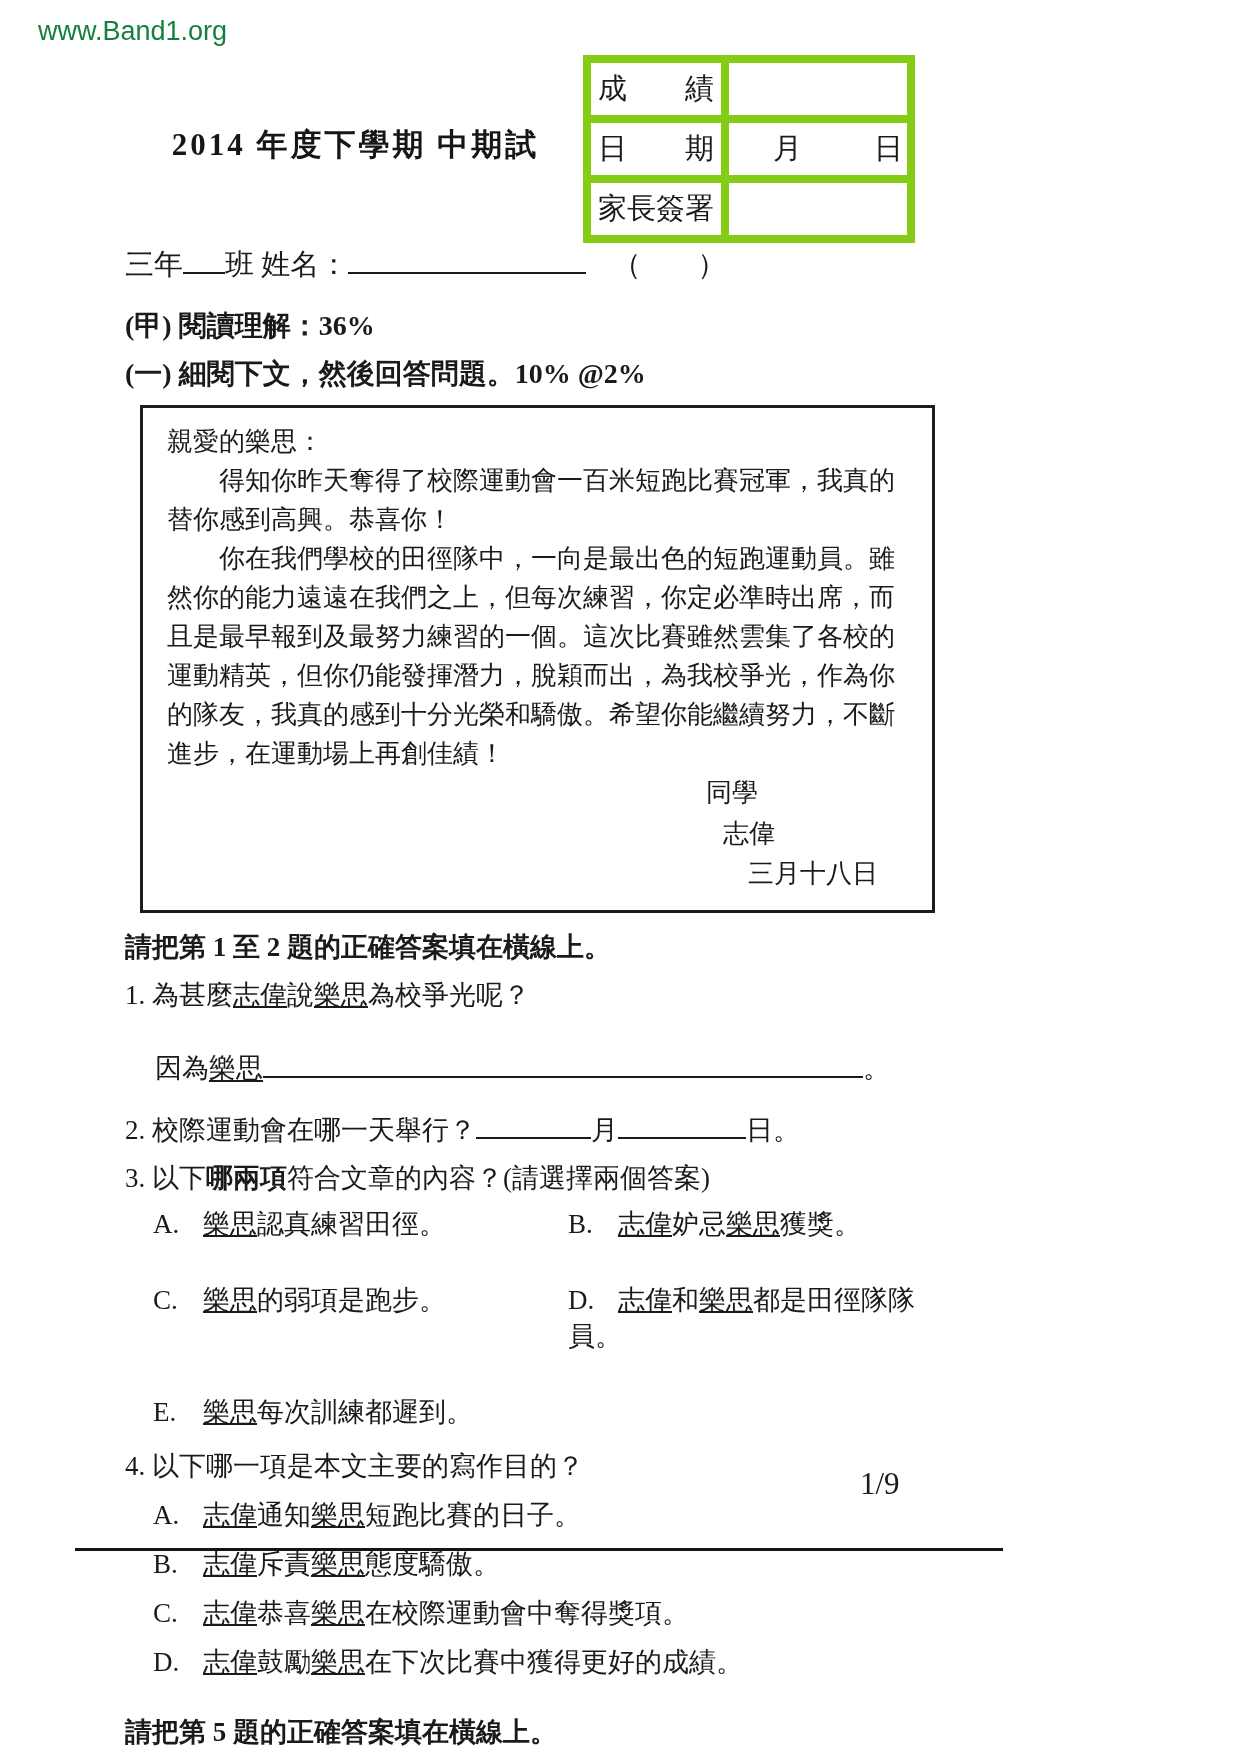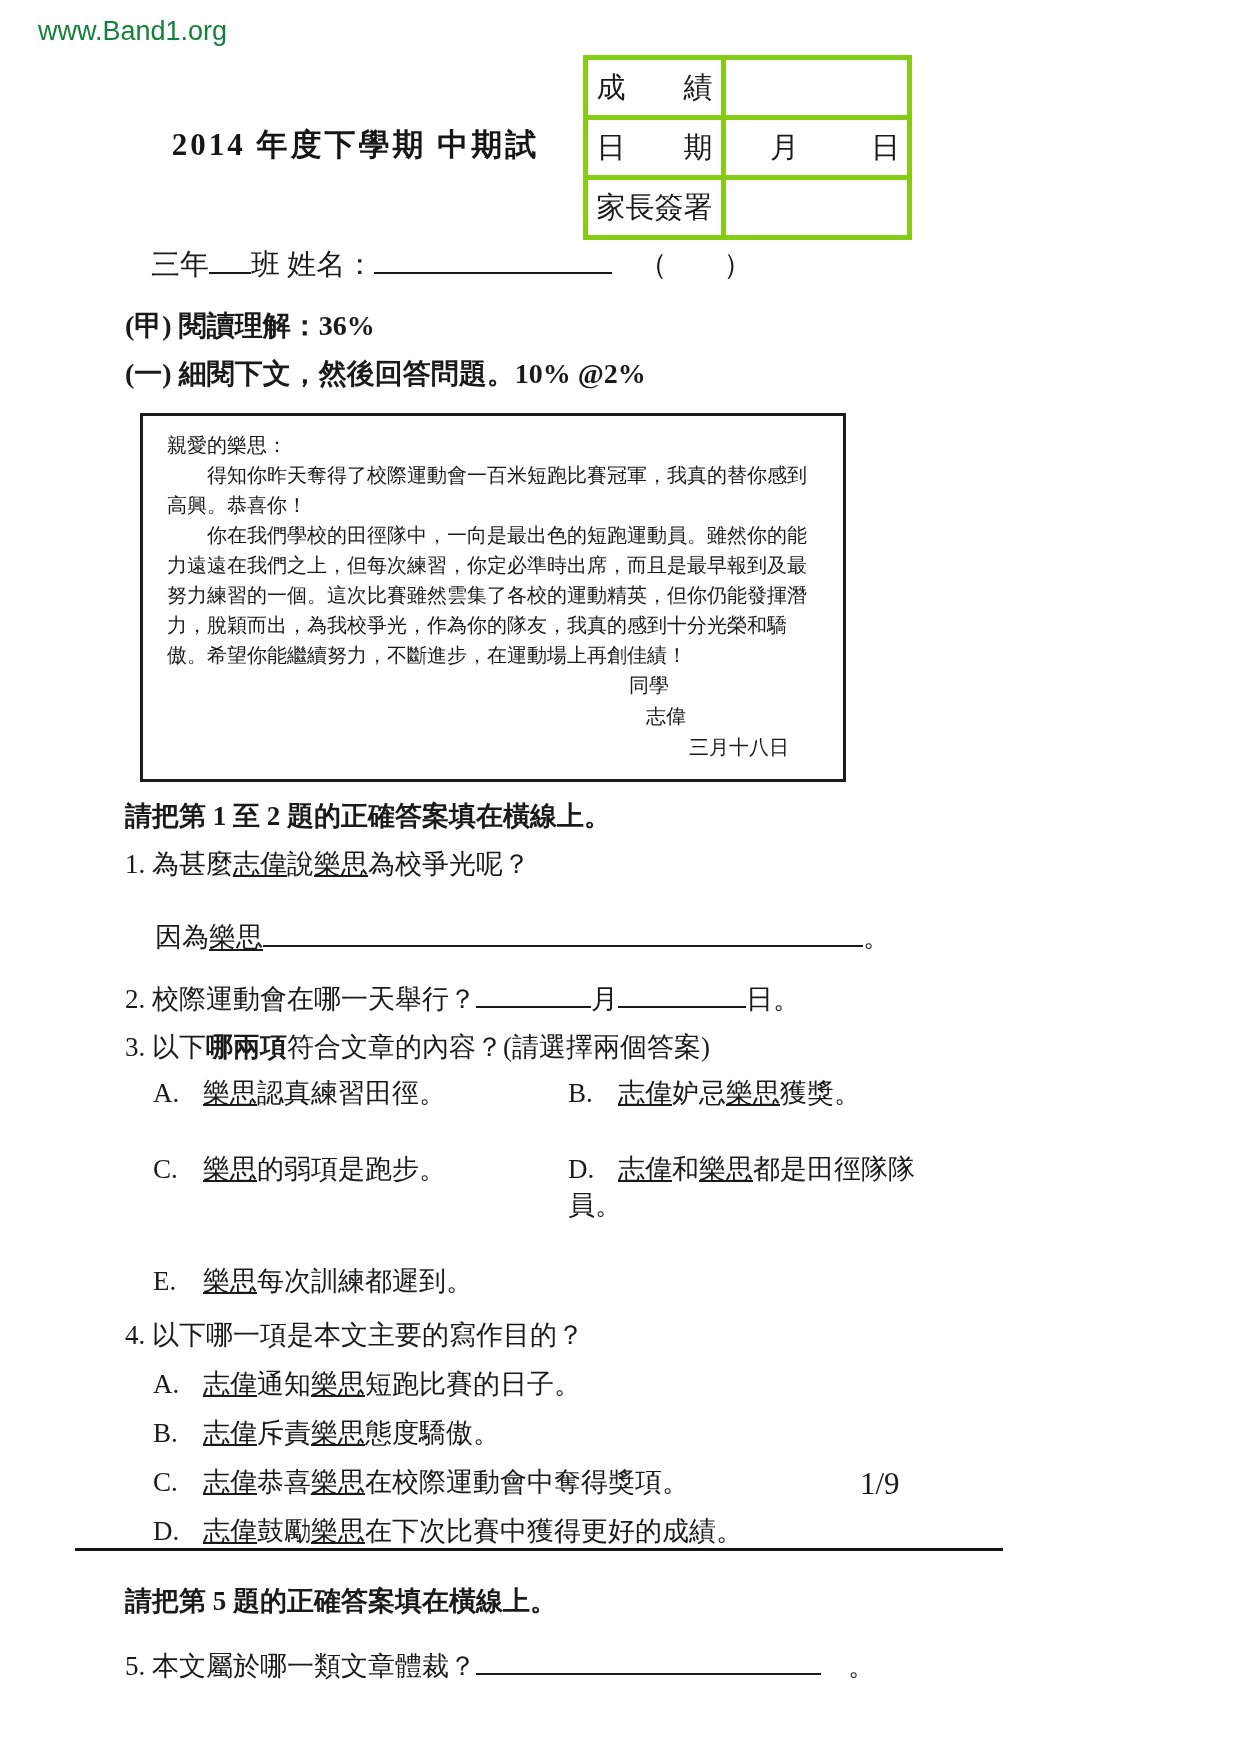--- a/index.html
+++ b/index.html
@@ -3,41 +3,41 @@
 <meta charset="utf-8">
 <style>
   * { margin:0; padding:0; box-sizing:border-box; }
   html,body { background:#ffffff; }
   body { font-family:"Liberation Serif", serif; color:#1a1a1a; }
   .page { position:relative; width:1240px; height:1754px; background:#ffffff; overflow:hidden; }
 
   .watermark { position:absolute; left:38px; top:16px; font-family:"Liberation Sans", sans-serif; font-size:27px; color:#15803d; }
 
   .score-table { position:absolute; left:583px; top:55px; border-collapse:collapse; }
-  .score-table td { border:5px solid #84cc16; height:60px; font-size:29px; }
+  .score-table td { border:8px solid #84cc16; height:60px; font-size:29px; }
   .st-label { width:138px; text-align:center; }
   .st-value { width:186px; padding-left:44px; }
   .date-gap { display:inline-block; width:72px; }
 
   .title-block { position:absolute; left:148px; top:124px; width:415px; text-align:center; font-weight:bold; color:#161616; }
   .title1 { font-size:31px; letter-spacing:3px; }
   .title2 { font-size:31px; margin-top:24px; letter-spacing:8px; }
 
   .content { position:absolute; left:125px; top:244px; width:815px; font-size:27px; }
 
-  .student-line { font-size:29px;margin-left:26px; }
+  .student-line { font-size:29px; }
   .blank { display:inline-block; border-bottom:2px solid #1a1a1a; height:1.05em; vertical-align:baseline; }
   .blank-class { width:42px; }
   .blank-name { width:238px; margin-right:26px; }
   .paren-gap { display:inline-block; width:56px; }
 
   .section-a { margin-top:22px; font-weight:bold; font-size:28px; }
   .section-1 { margin-top:10px; font-weight:bold; font-size:28px; }
 
-  .letter-box { margin-top:20px; margin-left:15px; width:706px; border:3px solid #1c1c1c; padding:14px 24px 16px 24px; font-size:20px; line-height:1.5; }
+  .letter-box { margin-top:12px; margin-left:15px; width:795px; border:3px solid #1c1c1c; padding:14px 24px 16px 24px; font-size:26px; line-height:1.5; }
   .letter-para { text-indent:2em; }
   .signoff { text-align:right; line-height:1.55; }
   .signoff-role { padding-right:150px; }
   .signoff-name { padding-right:133px; }
   .signoff-date { padding-right:30px; }
 
   .instruction { font-weight:bold; margin-top:16px; font-size:27px; }
   .question { margin-top:12px; }
   .answer-line { margin-top:36px; padding-left:30px; }
   .blank-q1 { width:600px; }

